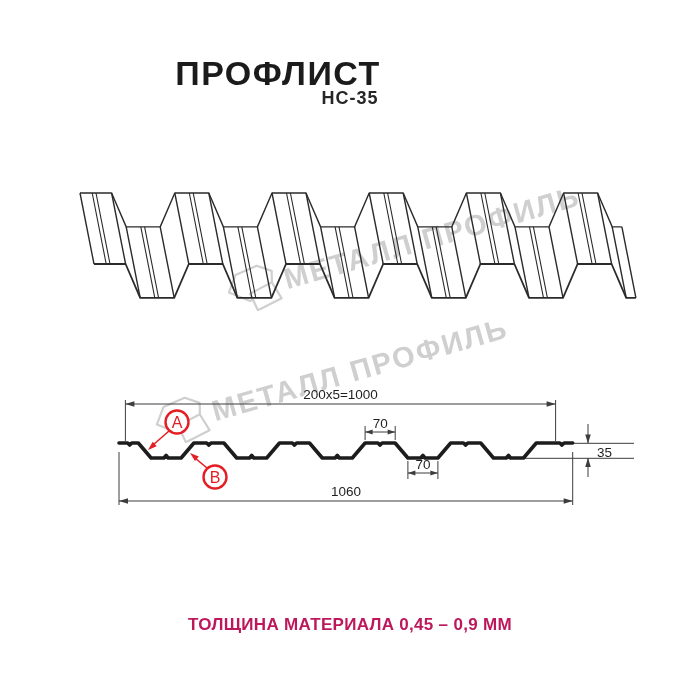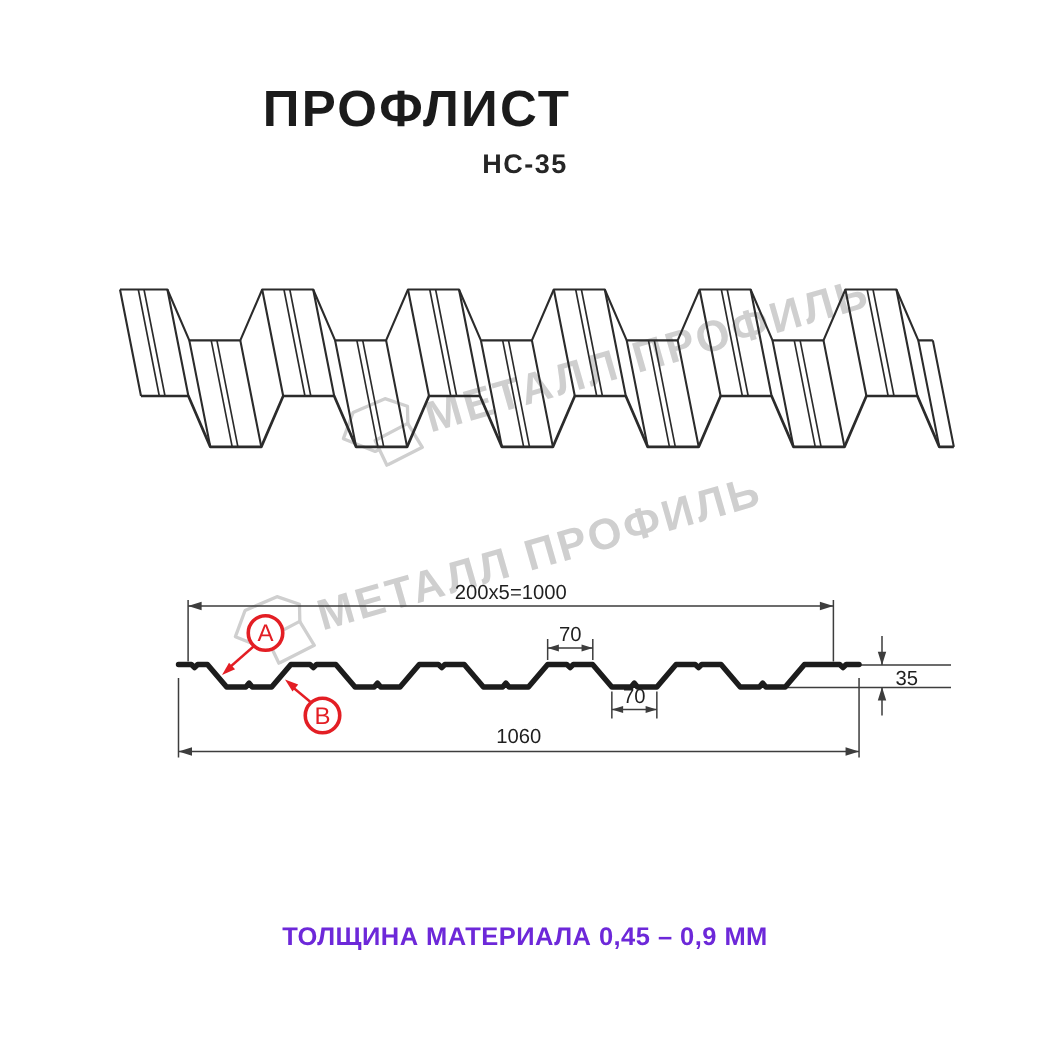--- a/index.html
+++ b/index.html
@@ -8,24 +8,24 @@
     --thin:#3d3d3d;
     --wm:#cfcfcf;
   }
   *{margin:0;padding:0;box-sizing:border-box;}
   html,body{width:700px;height:700px;background:#ffffff;overflow:hidden;
     font-family:"Liberation Sans", sans-serif;}
   .page{position:relative;width:700px;height:700px;background:#fff;}
 
   .title{position:absolute;top:54px;left:0;width:556px;text-align:center;
     font-size:34px;font-weight:bold;letter-spacing:1.5px;color:#1b1b1b;}
-  .subtitle{position:absolute;top:99px;left:0;width:700px;text-align:center;
+  .subtitle{position:absolute;top:88px;left:0;width:700px;text-align:center;
     font-size:18px;font-weight:bold;letter-spacing:1px;color:#262626;}
   .footer{position:absolute;top:615px;left:0;width:700px;text-align:center;
-    font-size:17px;font-weight:bold;letter-spacing:.3px;color:#6d28d9;}
+    font-size:17px;font-weight:bold;letter-spacing:.3px;color:#be185d;}
 
   .wm{position:absolute;display:flex;align-items:center;gap:5px;
     transform:rotate(-16deg);transform-origin:left center;
     color:var(--wm);font-weight:bold;font-size:29px;letter-spacing:2px;
     white-space:nowrap;z-index:1;}
   .wm1{left:224px;top:274px;}
   .wm2{left:152px;top:406px;}
   .wm svg{flex:0 0 auto;}
   .wm .lg-shape{fill:#ffffff;stroke:var(--wm);stroke-width:2.2;stroke-linejoin:round;}
 

